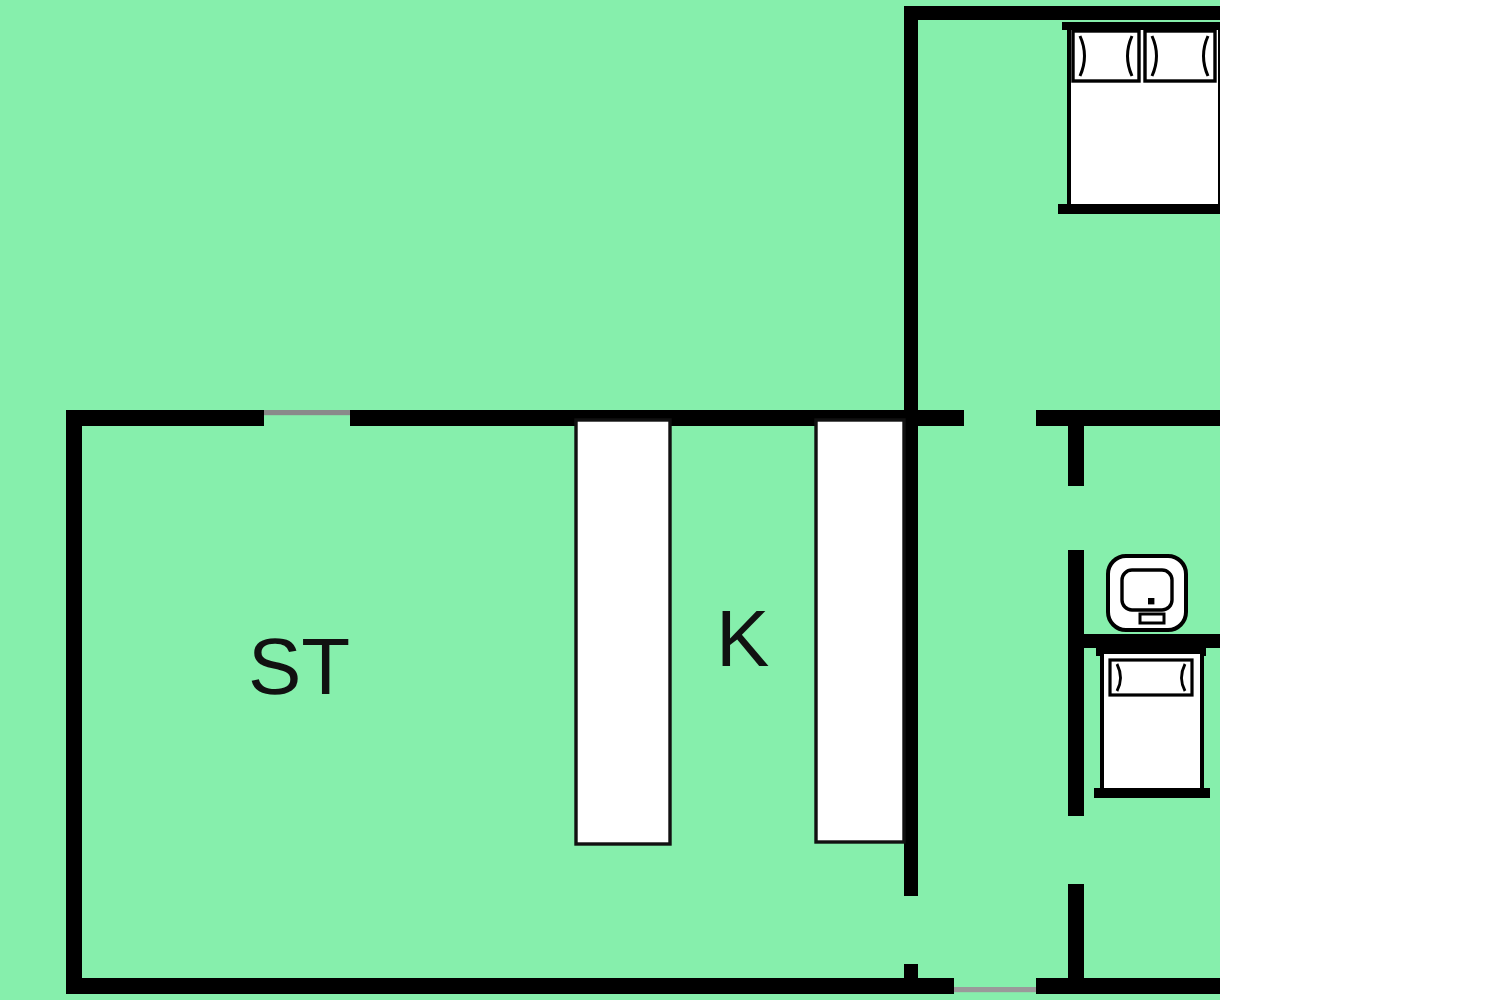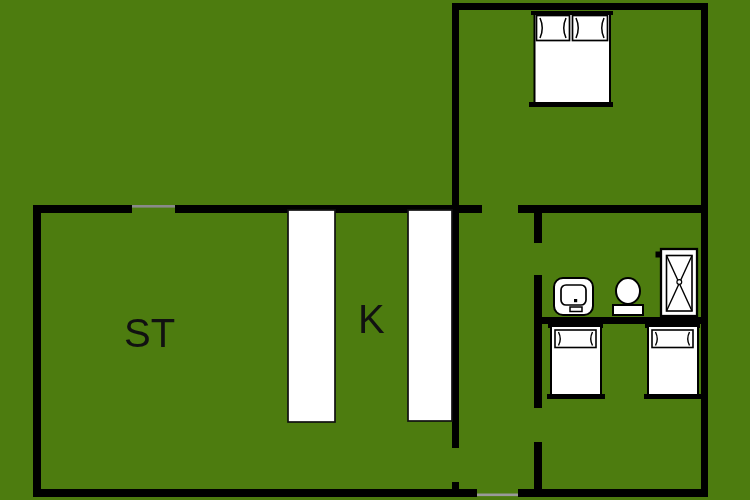--- a/index.html
+++ b/index.html
@@ -3,23 +3,23 @@
 <meta charset="utf-8">
 <style>
   html, body {
     margin: 0;
     padding: 0;
     background: #ffffff;
     font-family: "Liberation Sans", sans-serif;
   }
   .canvas-wrap {
     position: relative;
-    width: 750px;
+    width: 610px;
     height: 500px;
-    background: #4d7c0f;
+    background: #86efac;
     overflow: hidden;
   }
   svg { display: block; }
   .wall { fill: #000000; stroke: none; }
   .thinline { stroke: none; }
   .furn-stroke { fill: #ffffff; stroke: #000000; }
   .room-label {
     fill: #111111;
     font-family: "Liberation Sans", sans-serif;
     font-size: 40px;

